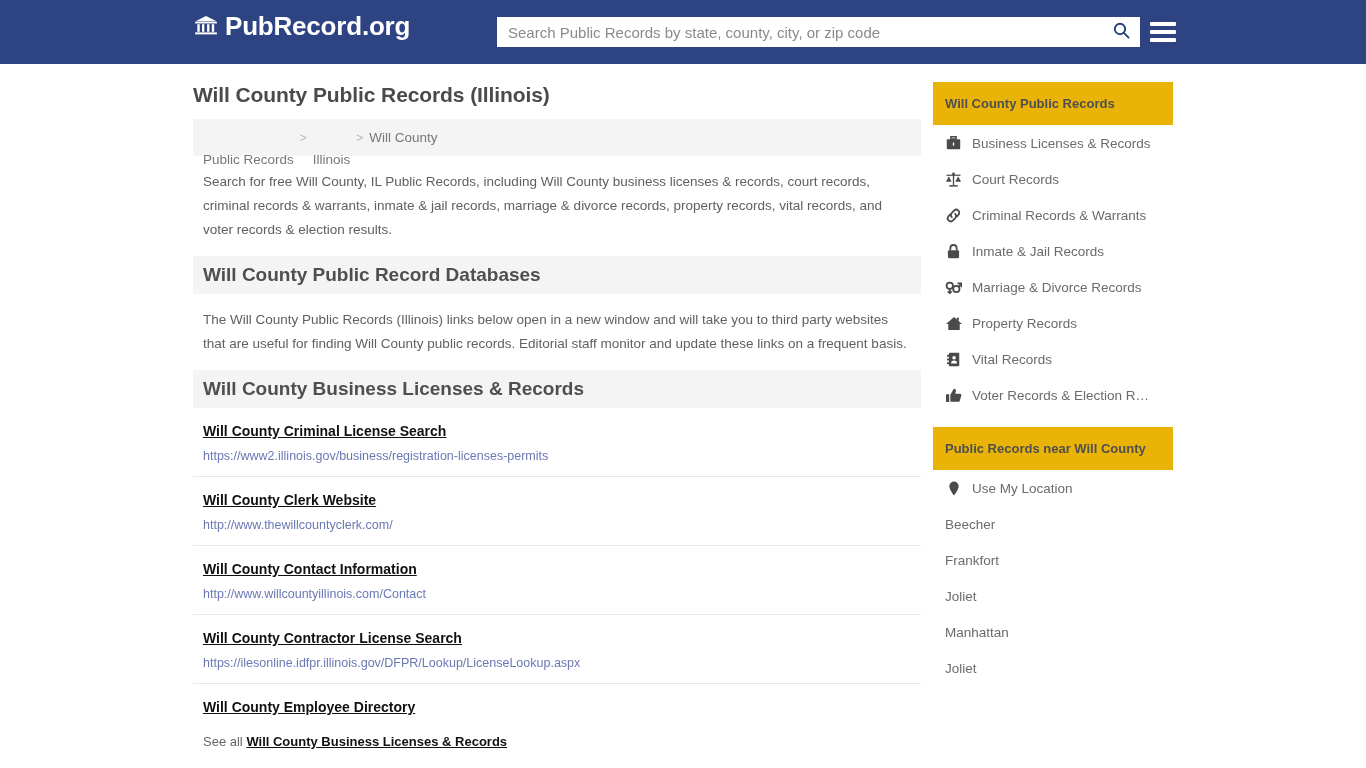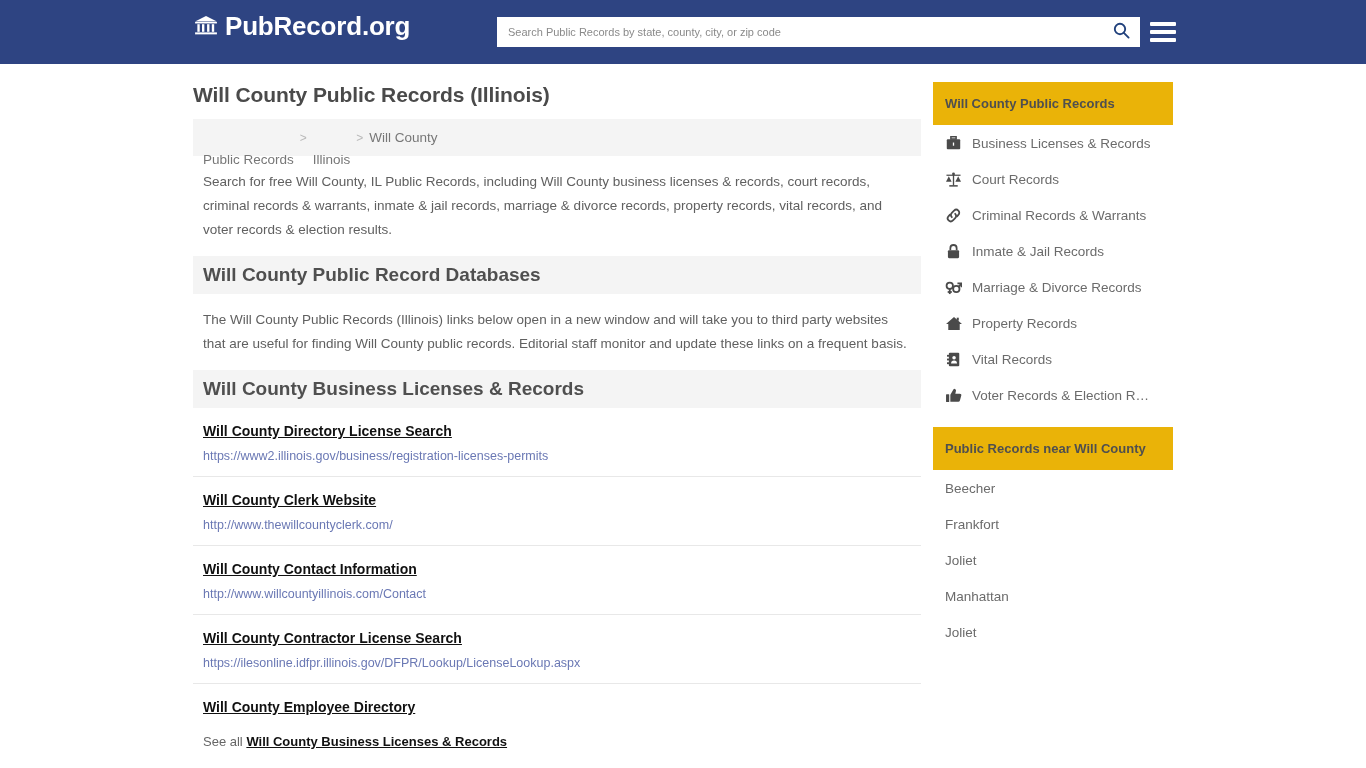--- a/index.html
+++ b/index.html
@@ -59,21 +59,21 @@
     align-items: center;
     border: 1px solid #ffffff;
   }
   .searchwrap input {
     flex: 1;
     border: 0;
     outline: none;
     height: 28px;
     padding: 0 10px;
     font-family: "Liberation Sans", sans-serif;
-    font-size: 11px;
+    font-size: 15px;
     color: #ec4899;
     background: transparent;
   }
   .searchwrap input::placeholder { color: #8a8a8a; }
   .search-btn {
     width: 36px; height: 28px;
     display: flex; align-items: center; justify-content: center;
     background: #ffffff;
     border: 0;
     cursor: pointer;
@@ -295,21 +295,21 @@
       <p class="intro">Search for free Will County, IL Public Records, including Will County business licenses &amp; records, court records, criminal records &amp; warrants, inmate &amp; jail records, marriage &amp; divorce records, property records, vital records, and voter records &amp; election results.</p>
 
       <div class="section-head">Will County Public Record Databases</div>
 
       <p class="intro">The Will County Public Records (Illinois) links below open in a new window and will take you to third party websites that are useful for finding Will County public records. Editorial staff monitor and update these links on a frequent basis.</p>
 
       <div class="section-head">Will County Business Licenses &amp; Records</div>
 
       <ul class="links">
         <li class="link-row">
-          <a class="link-title" href="#">Will County Directory License Search</a>
+          <a class="link-title" href="#">Will County Criminal License Search</a>
           <a class="link-url" href="#">https://www2.illinois.gov/business/registration-licenses-permits</a>
         </li>
         <li class="link-row">
           <a class="link-title" href="#">Will County Clerk Website</a>
           <a class="link-url" href="#">http://www.thewillcountyclerk.com/</a>
         </li>
         <li class="link-row">
           <a class="link-title" href="#">Will County Contact Information</a>
           <a class="link-url" href="#">http://www.willcountyillinois.com/Contact</a>
         </li>
@@ -436,20 +436,30 @@
           </a>
         </li>
       </ul>
 
       <div class="side-gap"></div>
 
       <div class="side-head">Public Records near Will County</div>
 
       <ul class="side-list">
         <li>
+          <a class="side-item" href="#">
+            <span class="ico">
+              <svg width="12" height="15" viewBox="0 0 12 16" aria-hidden="true">
+                <path d="M6 0.6 a5 5 0 0 0 -5 5 c0 3.6 5 9.8 5 9.8 s5 -6.2 5 -9.8 a5 5 0 0 0 -5 -5 z" fill="currentColor"></path>
+              </svg>
+            </span>
+            <span class="lbl">Use My Location</span>
+          </a>
+        </li>
+        <li>
           <a class="side-item no-icon" href="#">
             <span class="lbl">Beecher</span>
           </a>
         </li>
         <li>
           <a class="side-item no-icon" href="#">
             <span class="lbl">Frankfort</span>
           </a>
         </li>
         <li>

